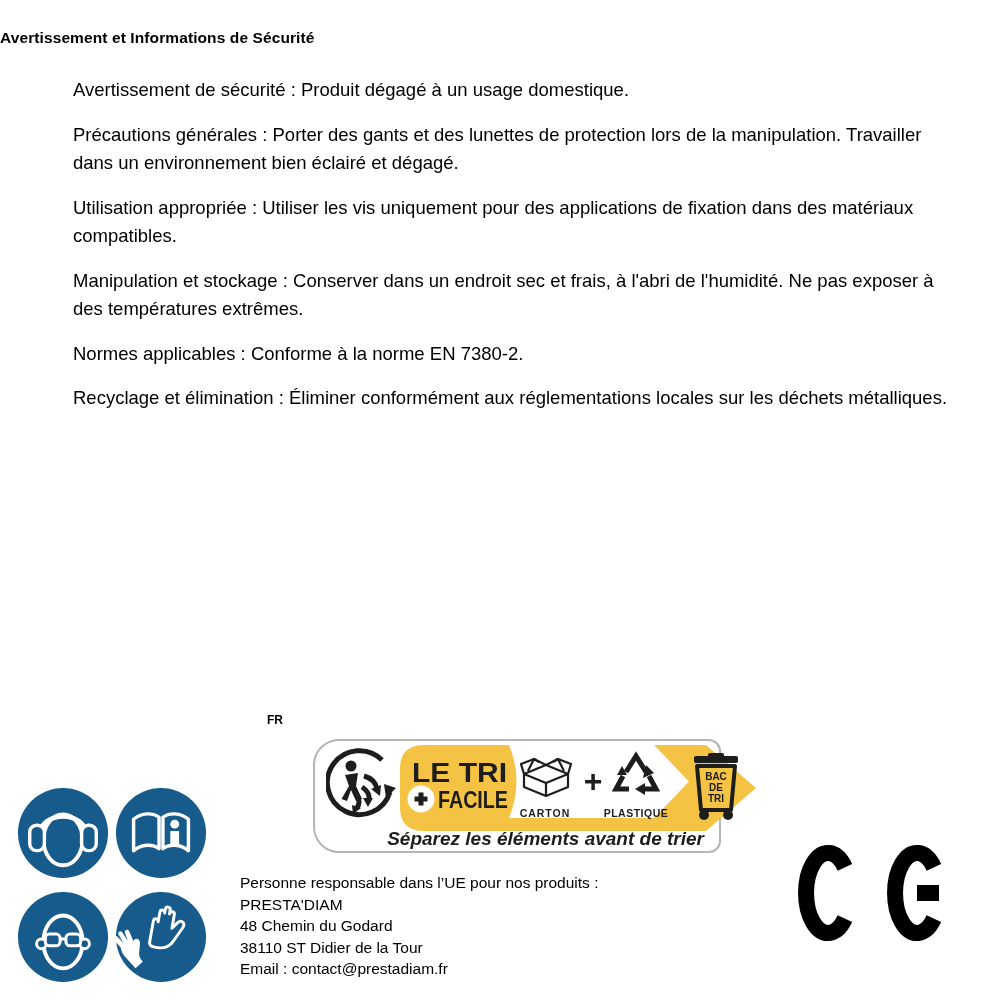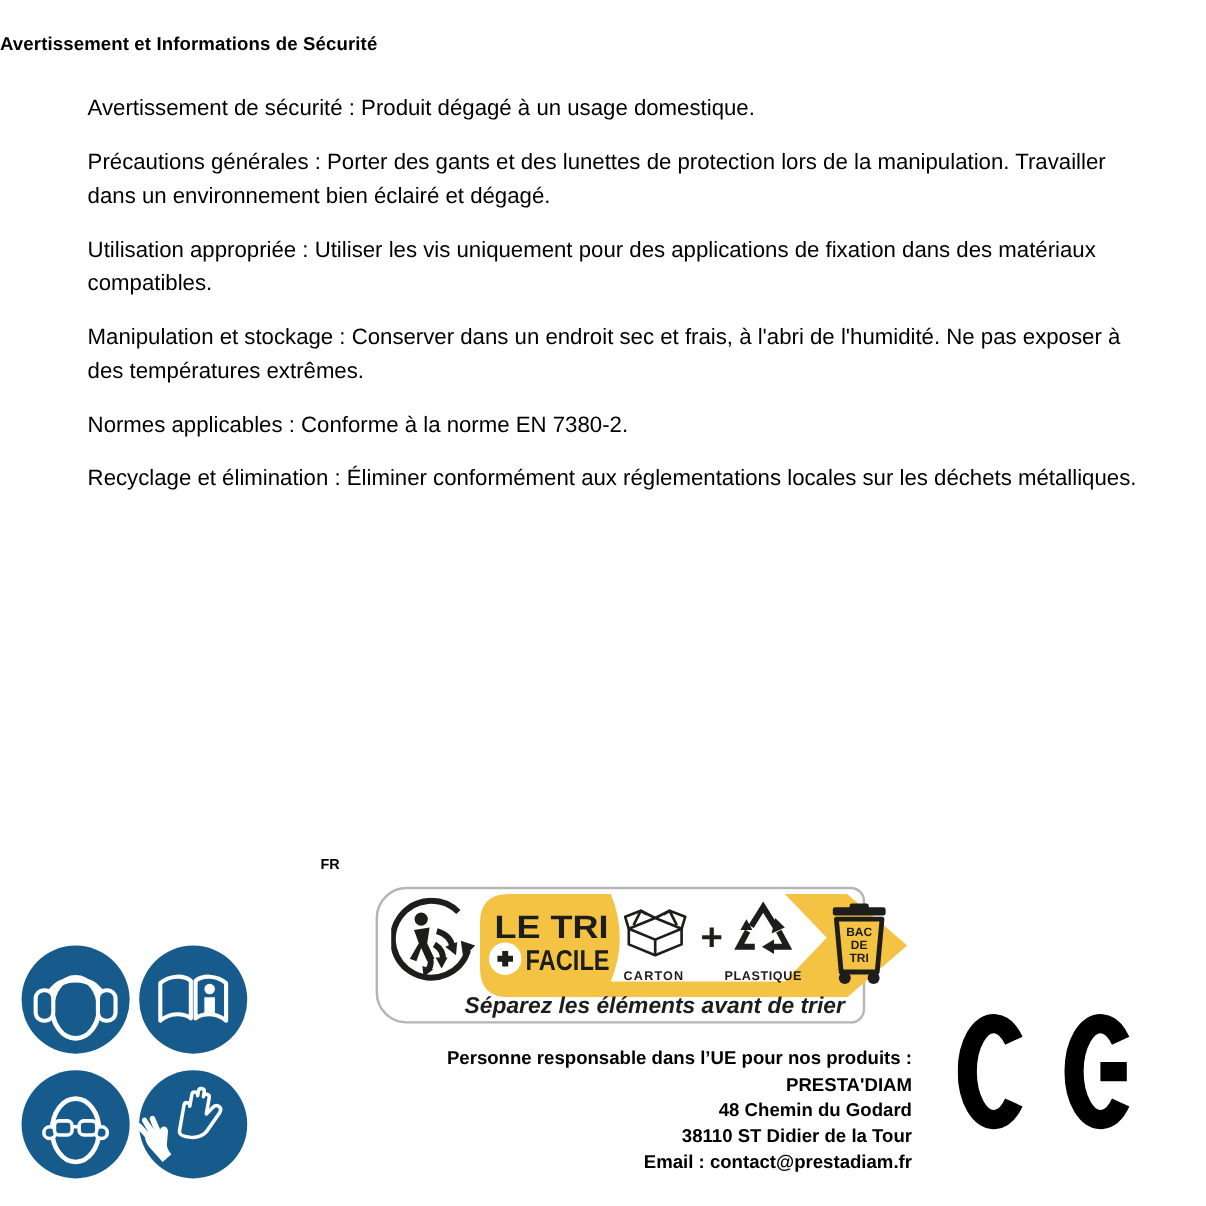--- a/index.html
+++ b/index.html
@@ -22,22 +22,22 @@
   
   .fr-label { position:absolute; left:267px; top:713px; font-size:12px; font-weight:bold; }
   .tri-label { position:absolute; left:265px; top:739px; width:408px; height:114px;
                background:#fff; border:2px solid #b5b5b5;
                border-radius:26px 12px 12px 26px; box-sizing:border-box;margin-left:48px; }
   .triman { position:absolute; left:11px; top:7px; }
   .infotri-svg { position:absolute; left:85px; top:4px; }
   .tri-tagline { position:absolute; right:15px; top:87px; white-space:nowrap;
                  font-size:19px; font-style:italic; font-weight:600; color:#1d1d1b;text-align:center; }
 
-  .address { position:absolute; left:240px; top:872px; width:520px; text-align:right;
-             font-size:15.5px; font-weight:bold; line-height:21.5px; }
+  .address { position:absolute; left:240px; top:872px; width:520px; text-align:left;
+             font-size:15.5px; font-weight:normal; line-height:21.5px; }
   .address div { white-space:nowrap; }
 
   .ce-mark { position:absolute; left:798px; top:841px; }
 
   svg text { font-family:"Liberation Sans", sans-serif; }
 </style>
 </head>
 <body>
 
 <div class="page">

